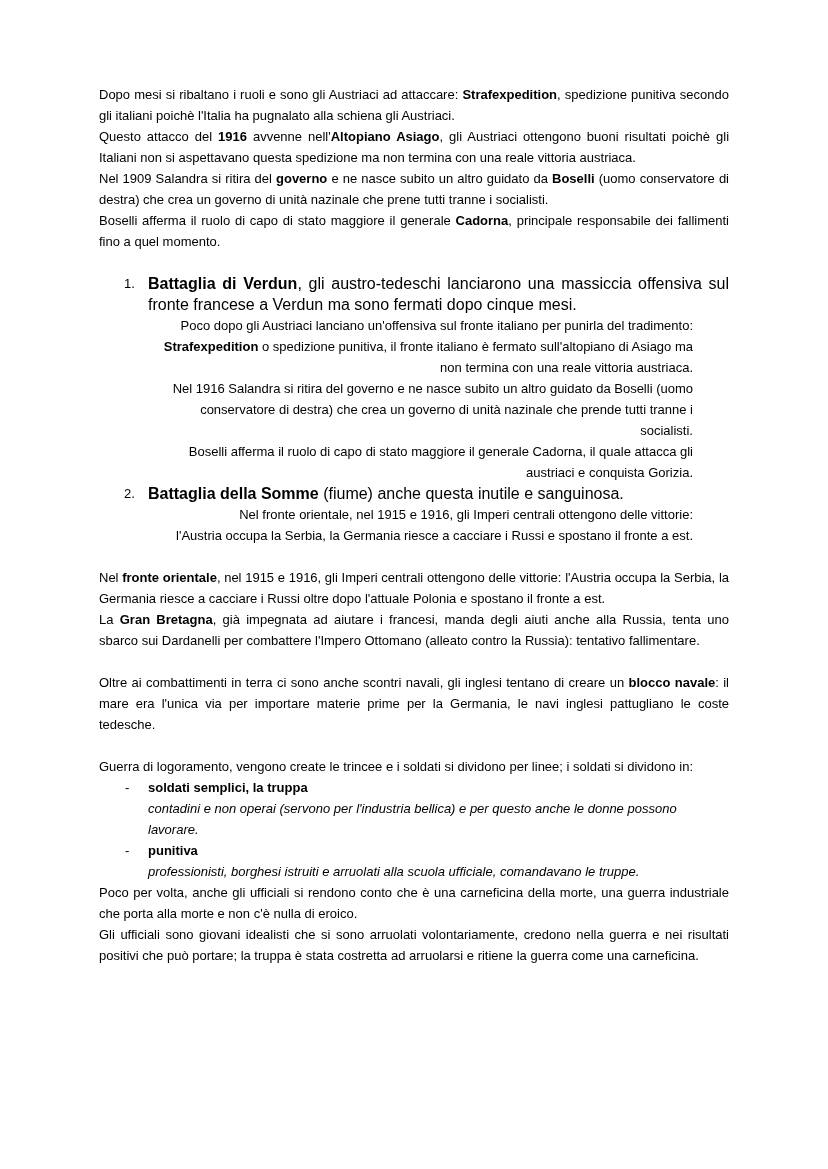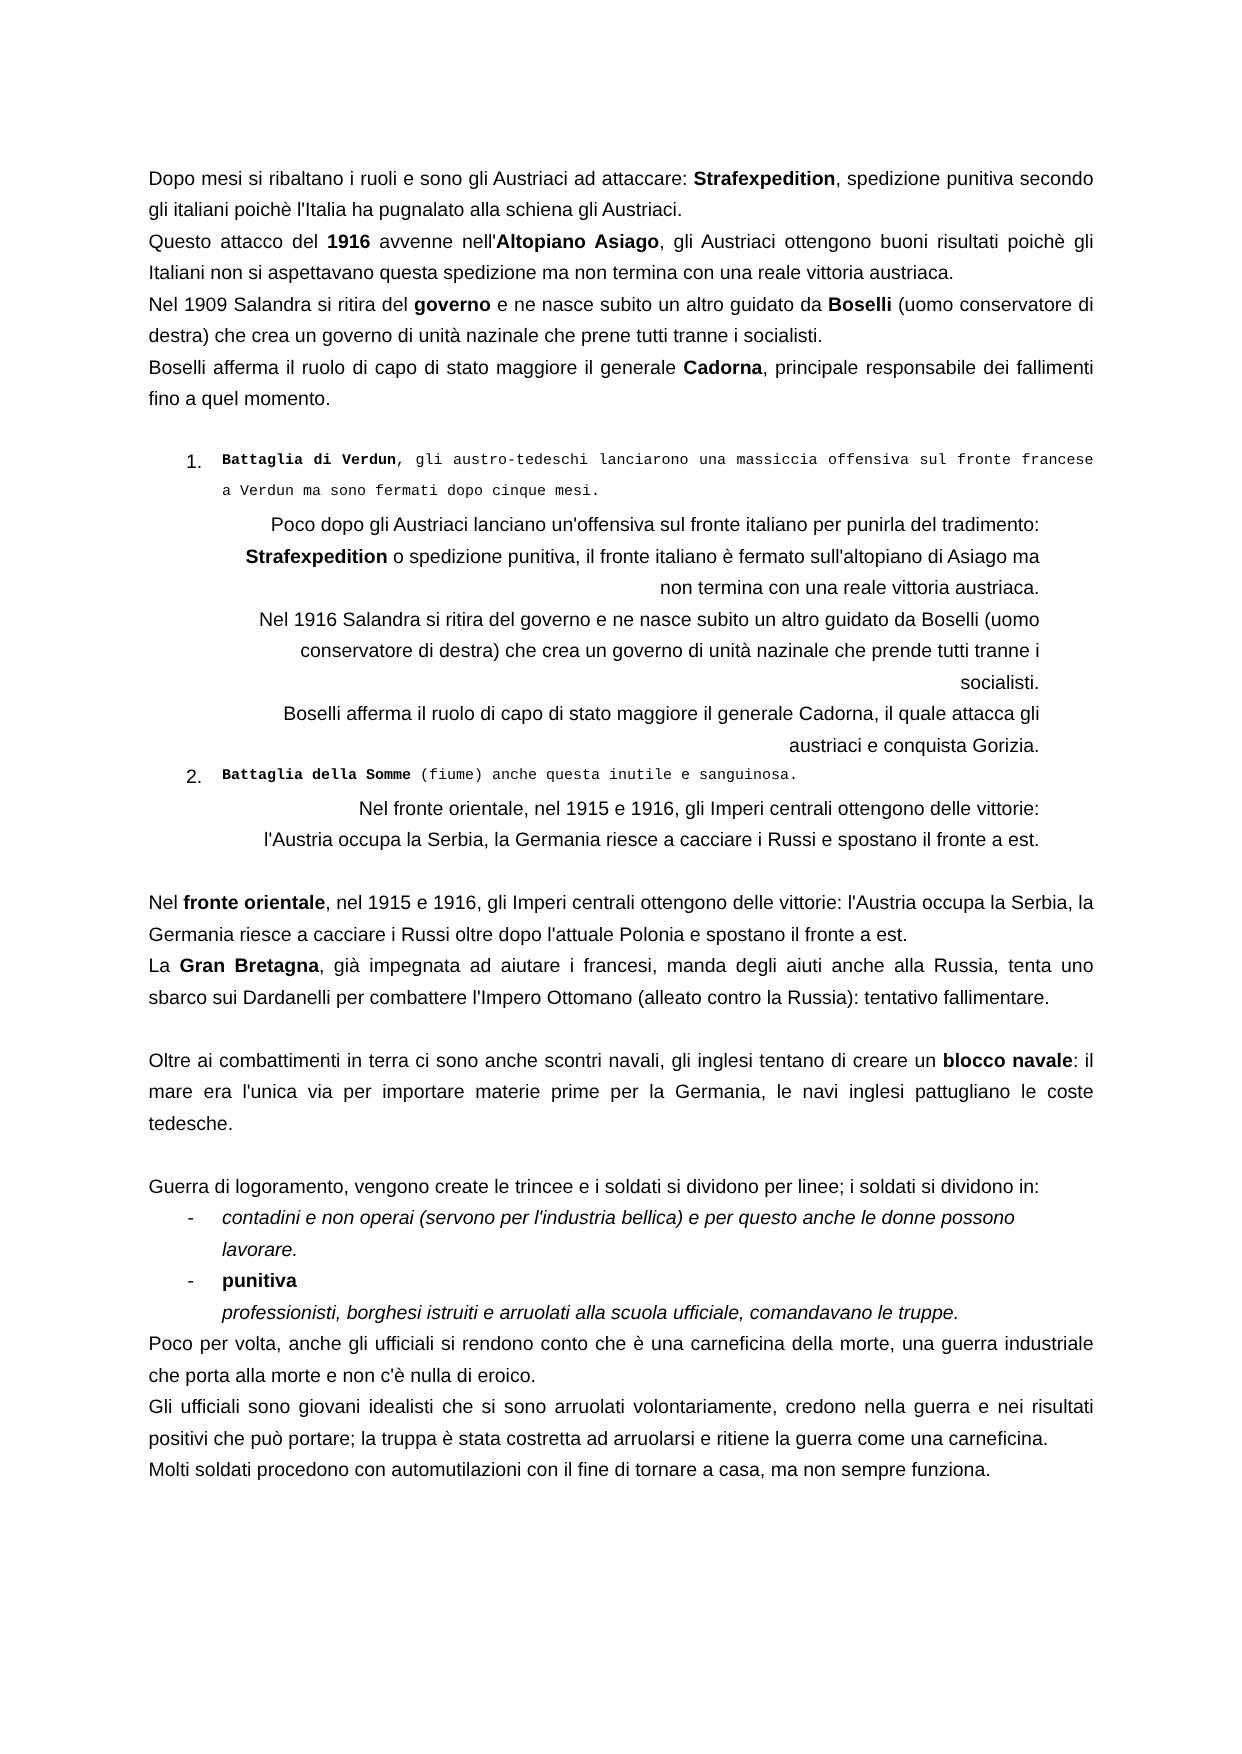--- a/index.html
+++ b/index.html
@@ -17,21 +17,21 @@
     width: 828px;
     height: 1169px;
     margin: 0 auto;
     background: #ffffff;
     overflow: hidden;
     box-sizing: border-box;
   }
   .content {
     position: absolute;
     left: 99px;
-    top: 108px;
+    top: 84px;
     width: 630px;
   }
   p, .line, .li-body, .li-sub {
     margin: 0;
     padding: 0;
   }
   .para {
     font-size: 13.0px;
     line-height: 21px;
     text-align: justify;
@@ -60,25 +60,24 @@
     margin: 0;
   }
   ol.num-list > li > .marker {
     position: absolute;
     left: 25px;
     top: 0;
     font-size: 13.0px;
     line-height: 21px;
   }
   .li-body {
-    font-size: 10px;
+    font-size: 16px;
     line-height: 21px;
     text-align: justify;
     text-justify: inter-word;
-    font-family: Liberation Mono, monospace;
   }
   .li-sub {
     font-size: 13.0px;
     line-height: 21px;
     text-align: right;
     width: 545px;
   }
   
   ul.dash-list {
     list-style: none;
@@ -183,27 +182,27 @@
 
     <div class="gap"></div>
 
     <div class="para">
       <span>Guerra di logoramento, vengono create le trincee e i soldati si dividono per linee; i soldati si dividono in:</span>
     </div>
 
     <ul class="dash-list">
       <li>
         <span class="marker">-</span>
+        <div class="dash-title">soldati semplici, la truppa</div>
         <div class="dash-desc">contadini e non operai (servono per l'industria bellica) e per questo anche le donne possono lavorare.</div>
       </li>
       <li>
         <span class="marker">-</span>
         <div class="dash-title">punitiva</div>
         <div class="dash-desc">professionisti, borghesi istruiti e arruolati alla scuola ufficiale, comandavano le truppe.</div>
       </li>
     </ul>
 
     <div class="para">Poco per volta, anche gli ufficiali si rendono conto che è una carneficina della morte, una guerra industriale che porta alla morte e non c'è nulla di eroico.</div>
     <div class="para">Gli ufficiali sono giovani idealisti che si sono arruolati volontariamente, credono nella guerra e nei risultati positivi che può portare; la truppa è stata costretta ad arruolarsi e ritiene la guerra come una carneficina.</div>
-    <div class="para last-left">Molti soldati procedono con automutilazioni con il fine di tornare a casa, ma non sempre funziona.</div>
 
   </div>
 </div>
 
 </body></html>

